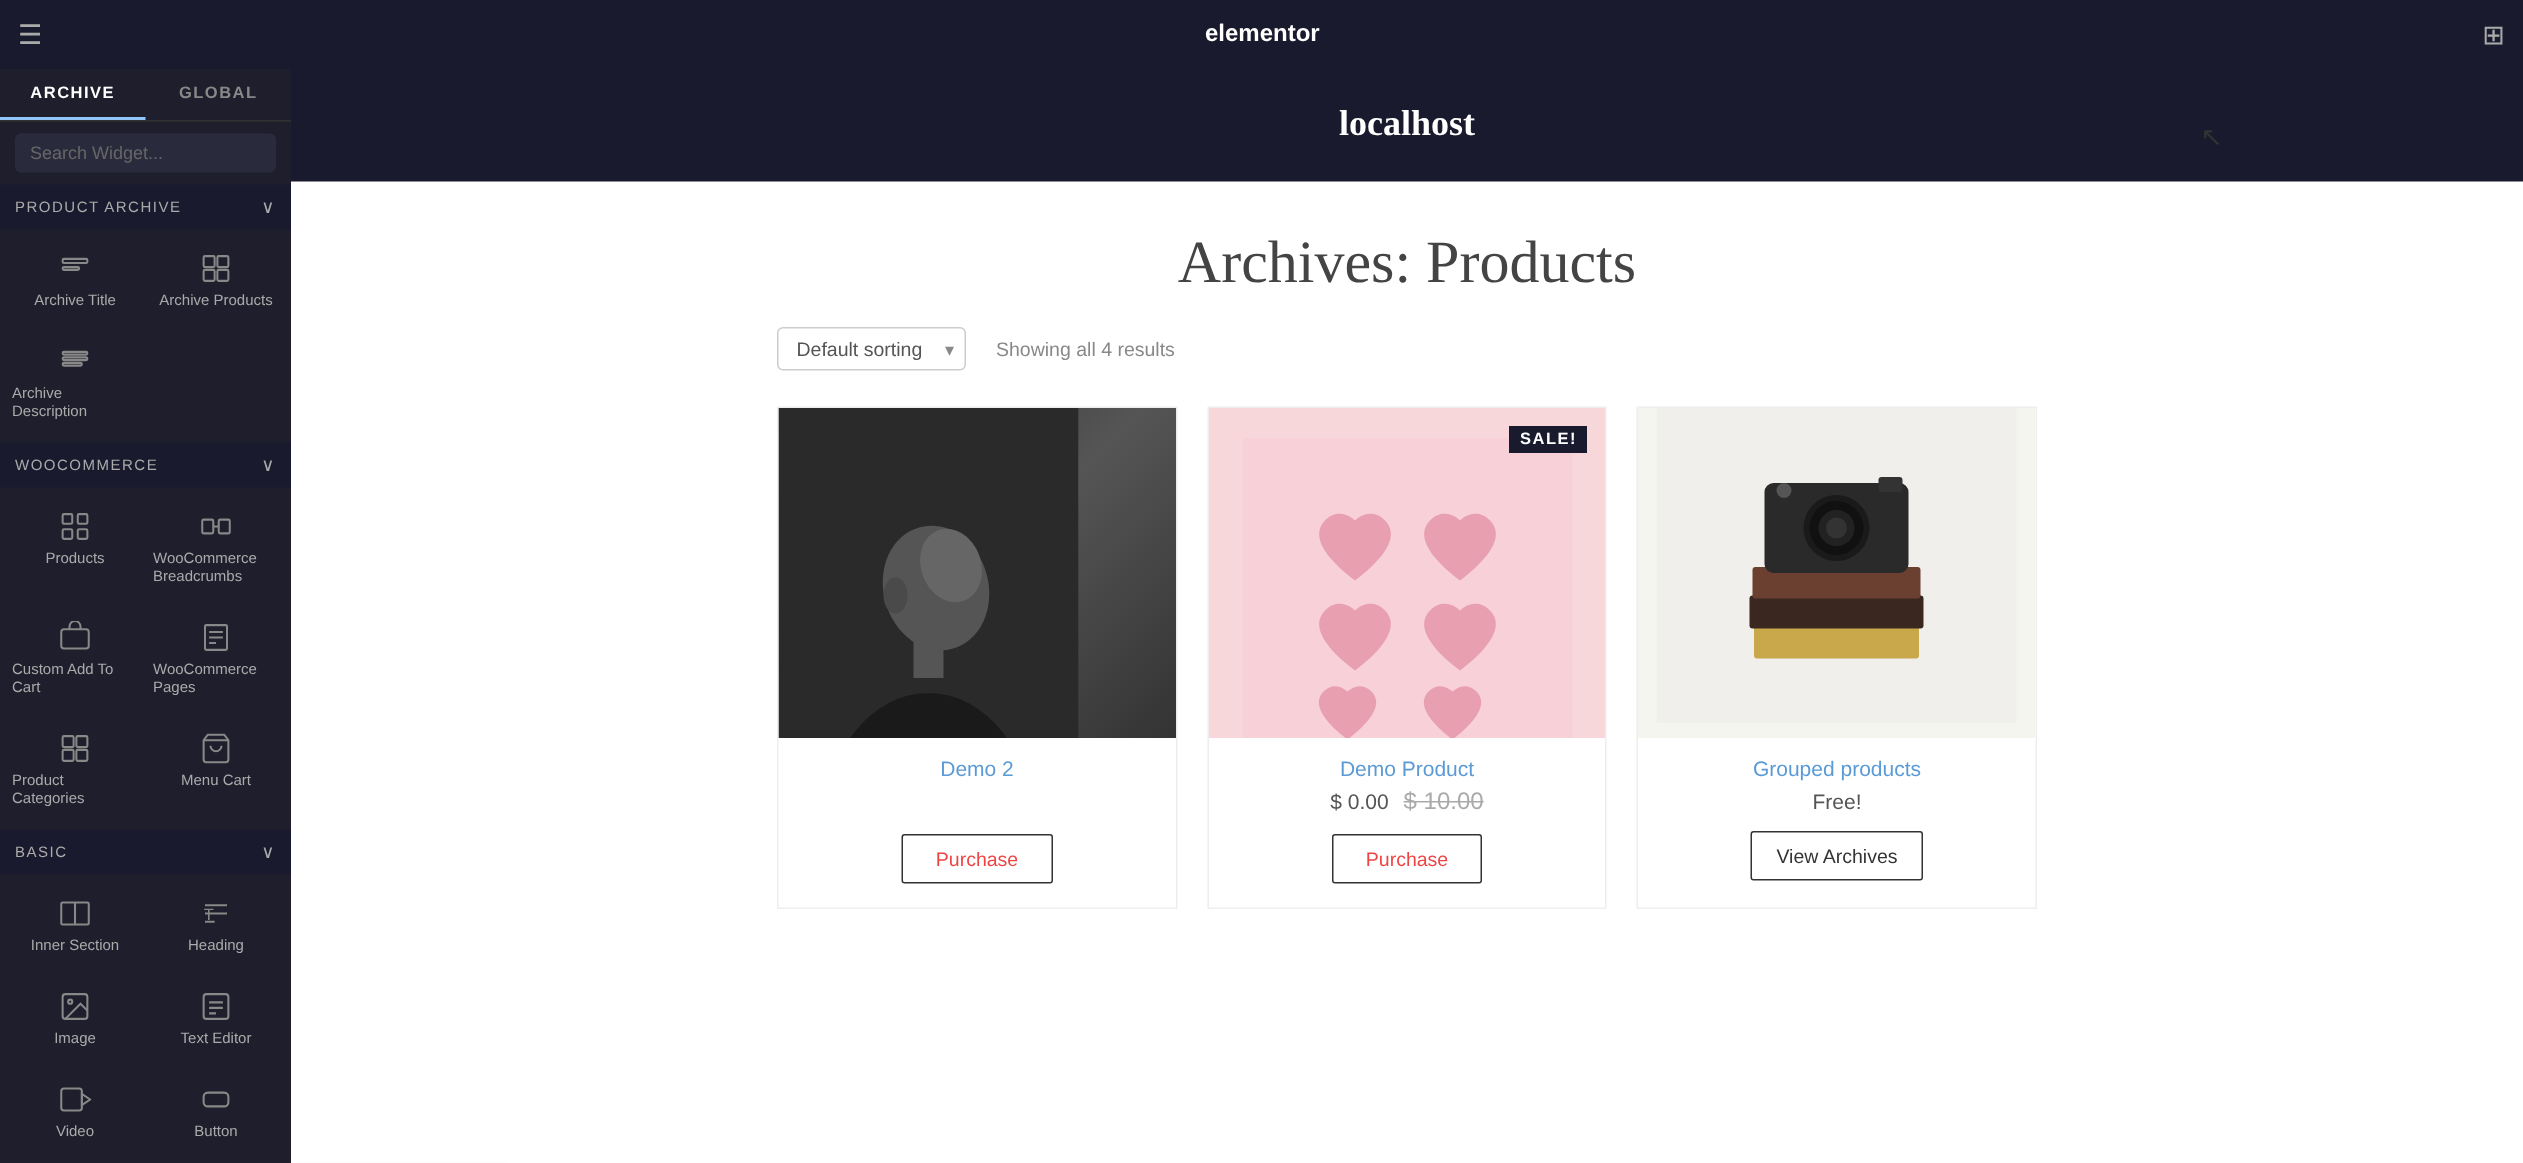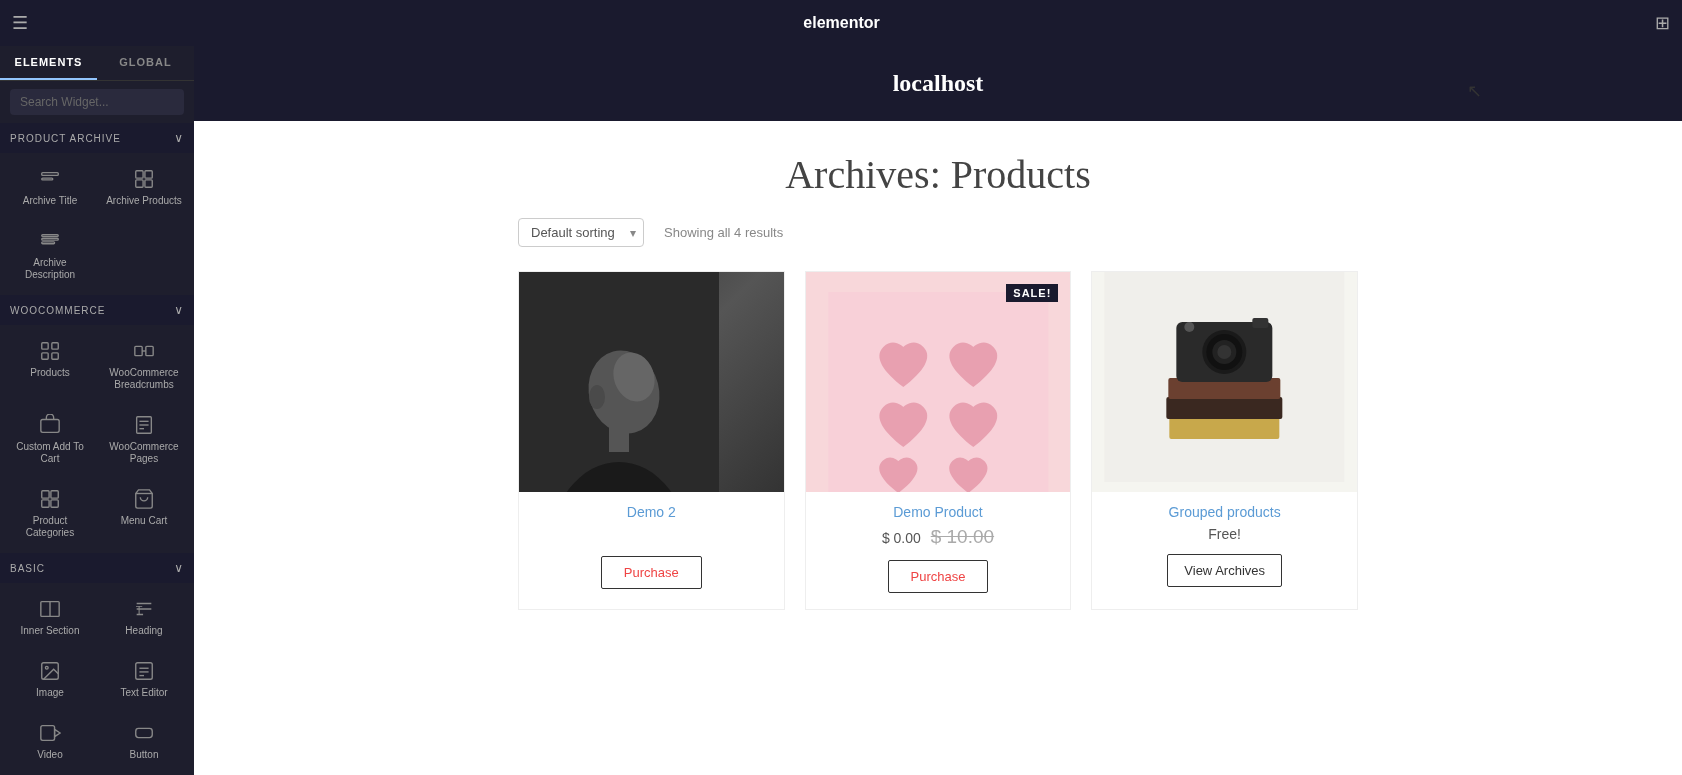--- a/index.html
+++ b/index.html
@@ -120,21 +120,20 @@
       color: #888;
       width: 30px;
       height: 24px;
       display: flex;
       align-items: center;
       justify-content: center;
     }
     .widget-label {
       font-size: 10px;
       color: #aaa;
-      text-align: center;
       line-height: 1.2;
     }
 
     
     .widget-icon svg { width: 22px; height: 22px; fill: none; stroke: #888; stroke-width: 1.5; }
 
     
     .content-area {
       flex: 1;
       background: #f0f0f0;
@@ -278,21 +277,21 @@
     }
 
     .product-price {
       font-size: 14px;
       color: #555;
       margin-bottom: 12px;
     }
     .price-old {
       text-decoration: line-through;
       color: #aaa;
-      font-size: 19px;
+      font-size: 16px;
       margin-left: 6px;
     }
     .price-free {
       font-size: 14px;
       color: #555;
       margin-bottom: 12px;
     }
 
     .btn-purchase {
       border: 1px solid #333;
@@ -322,21 +321,21 @@
 <div class="top-bar">
   <span class="top-bar-hamburger">☰</span>
   <span class="top-bar-logo">elementor</span>
   <span class="top-bar-grid">⊞</span>
 </div>
 
 <div class="main-layout">
 
   <div class="sidebar sidebar-relative">
     <div class="sidebar-tabs">
-      <div class="sidebar-tab active">ELEMENTS</div>
+      <div class="sidebar-tab active">ARCHIVE</div>
       <div class="sidebar-tab">GLOBAL</div>
     </div>
 
     <div class="sidebar-search">
       <input type="text" placeholder="Search Widget..." style="">
     </div>
 
     <div class="section-header">
       <span>PRODUCT ARCHIVE</span>
       <span class="chevron">∨</span>

